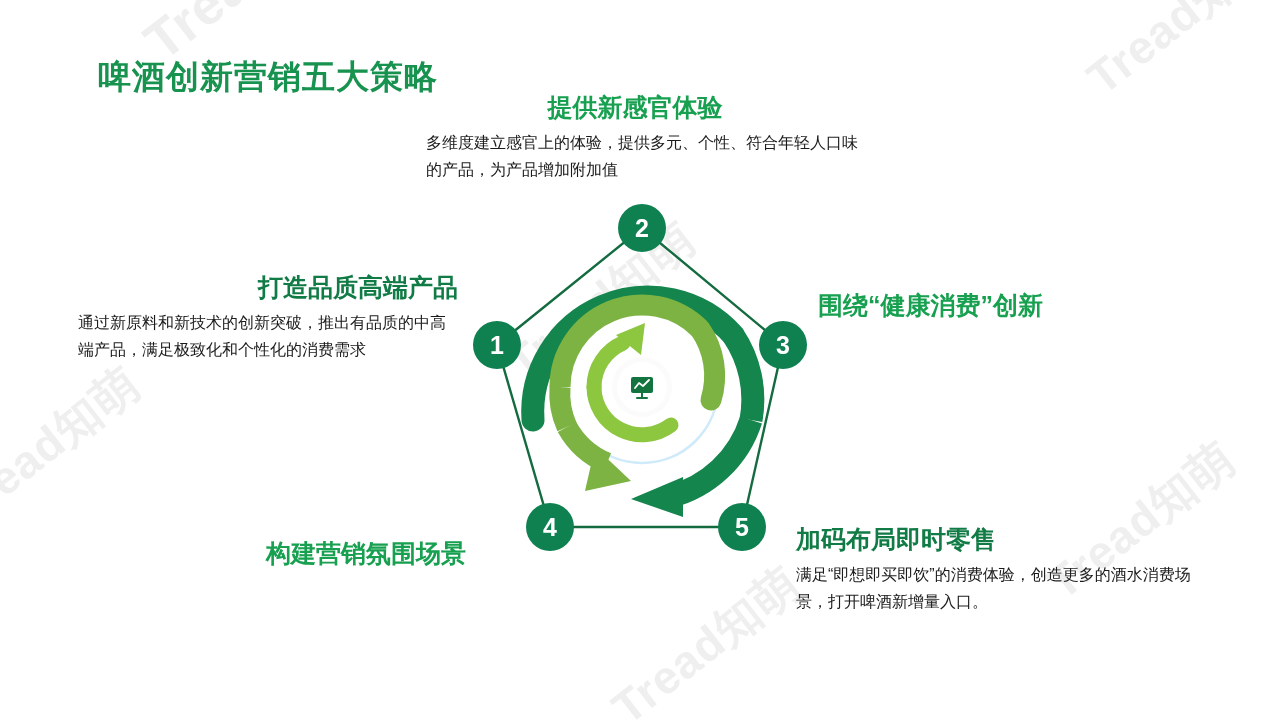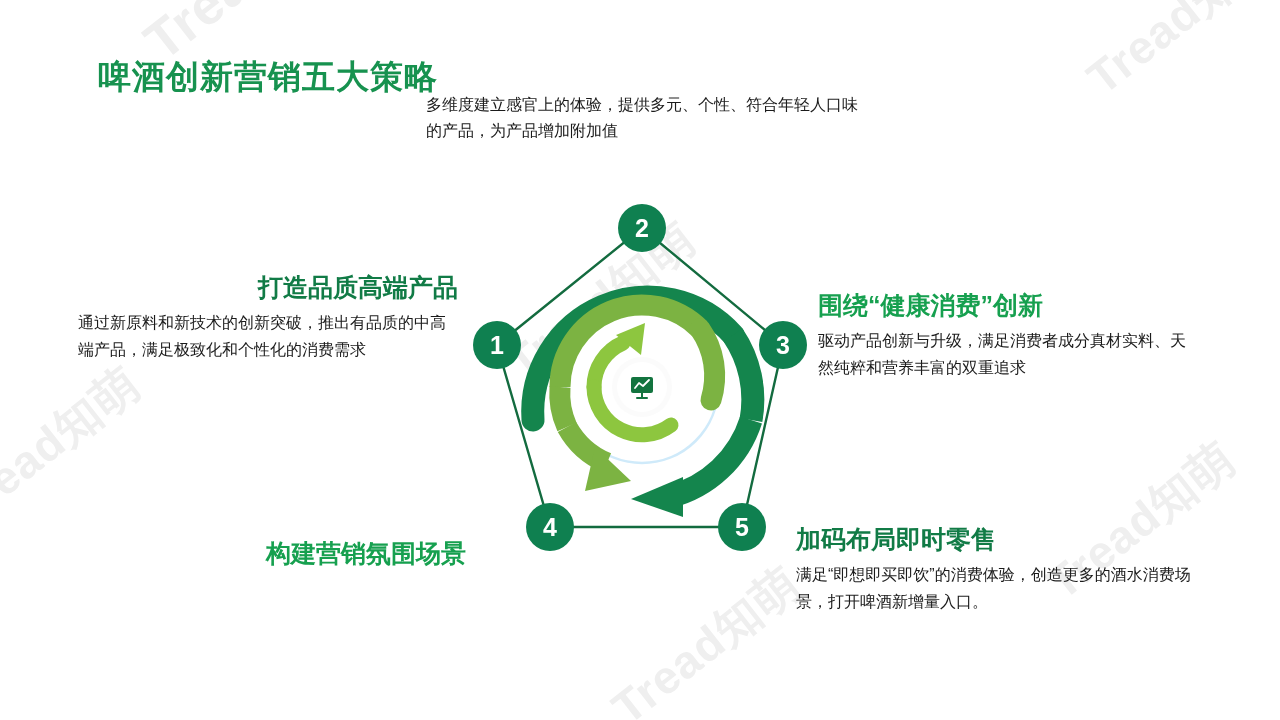--- a/index.html
+++ b/index.html
@@ -103,31 +103,31 @@
   <div class="wm lg" style="left:130px; top:20px;">Tread知萌</div>
   <div class="wm" style="left:1075px; top:60px;">Tread知萌</div>
   <div class="wm" style="left:-60px; top:490px;">Tread知萌</div>
   <div class="wm" style="left:495px; top:345px;">Tread知萌</div>
   <div class="wm" style="left:1035px; top:565px;">Tread知萌</div>
   <div class="wm" style="left:600px; top:690px;">Tread知萌</div>
 
   <div id="page-title">啤酒创新营销五大策略</div>
 
   <div class="block" id="block-2">
+    <div class="head">提供新感官体验</div>
     <div class="body">多维度建立感官上的体验，提供多元、个性、符合年轻人口味的产品，为产品增加附加值</div>
   </div>
 
   <div class="block" id="block-1">
     <div class="head dark">打造品质高端产品</div>
     <div class="body">通过新原料和新技术的创新突破，推出有品质的中高端产品，满足极致化和个性化的消费需求</div>
   </div>
 
   <div class="block" id="block-3">
     <div class="head">围绕“健康消费”创新</div>
-    <div class="body">驱动产品创新与升级，满足消费者成分真材实料、天然纯粹和营养丰富的双重追求</div>
   </div>
 
   <div class="block" id="block-4">
     <div class="head">构建营销氛围场景</div>
   </div>
 
   <div class="block" id="block-5">
     <div class="head dark">加码布局即时零售</div>
     <div class="body">满足“即想即买即饮”的消费体验，创造更多的酒水消费场景，打开啤酒新增量入口。</div>
   </div>

